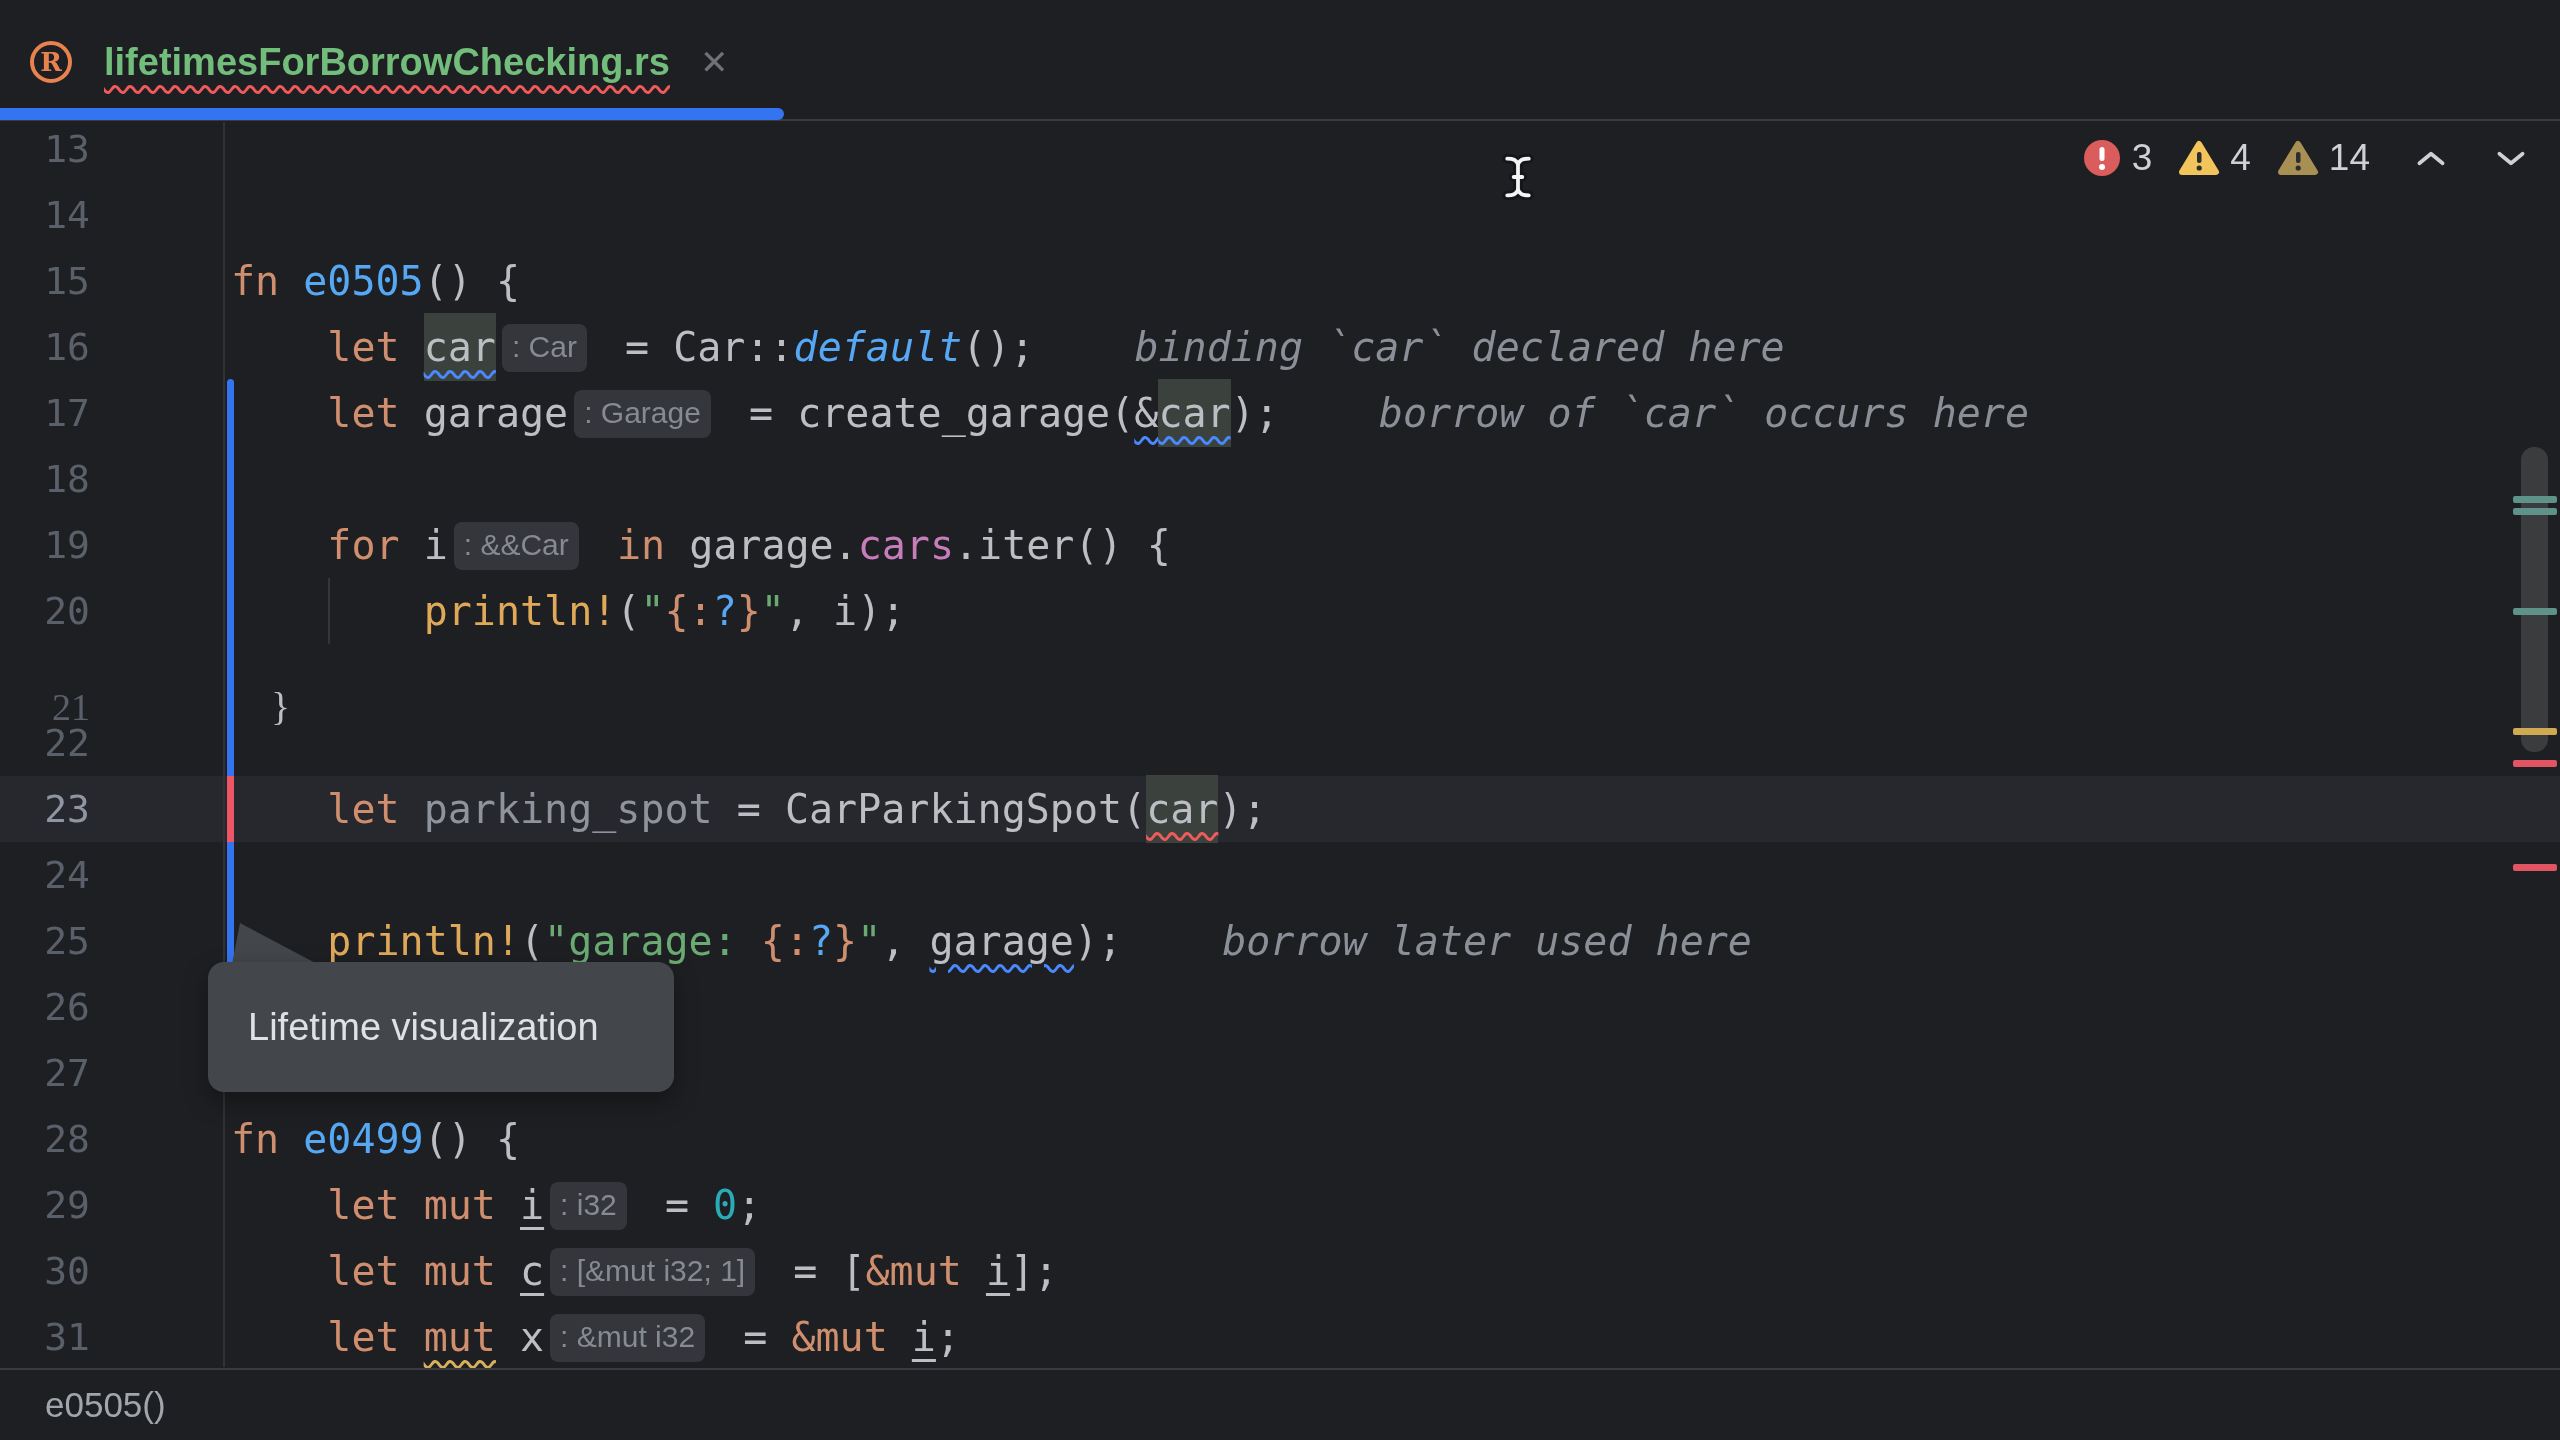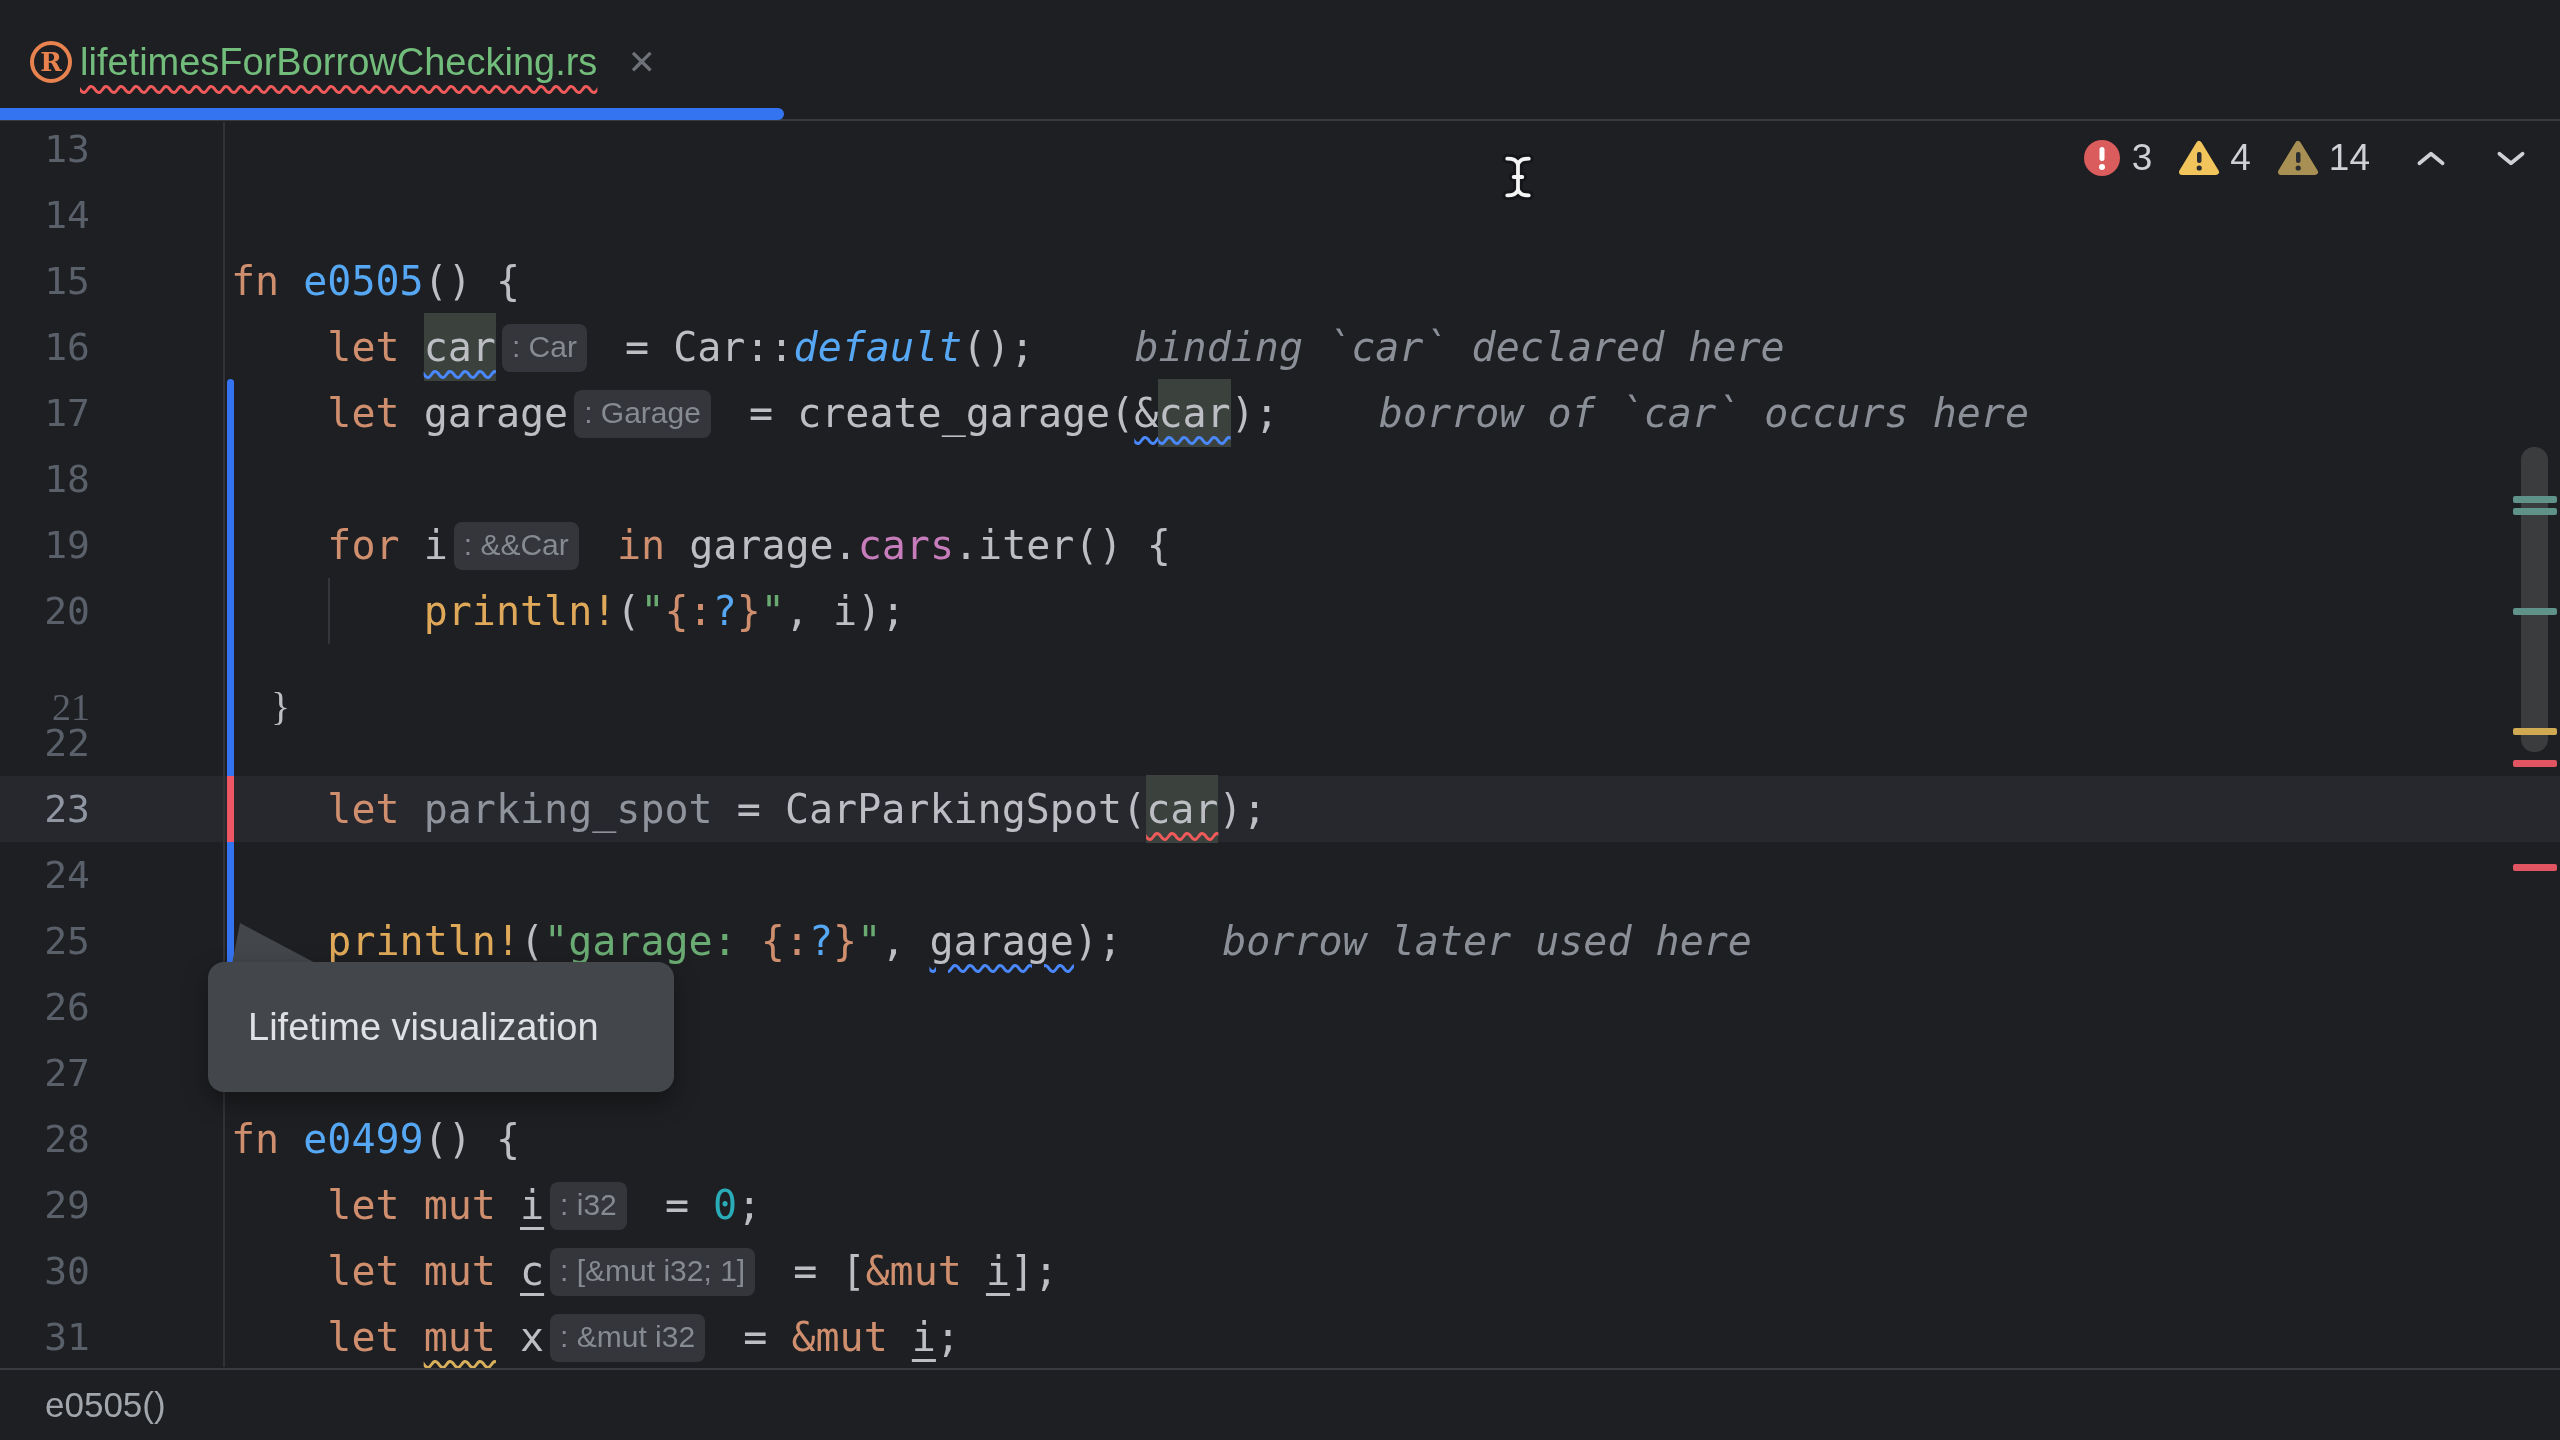--- a/index.html
+++ b/index.html
@@ -7,22 +7,22 @@
   html,body{background:#111;}
   #stage{position:relative;width:2560px;height:1440px;background:var(--bg);overflow:hidden;
          font-family:"Liberation Sans",sans-serif;}
 
   
   #tabbar{position:absolute;left:0;top:0;width:2560px;height:121px;border-bottom:2px solid var(--border);}
   #tab{position:absolute;left:30px;top:22px;height:80px;display:flex;align-items:center;cursor:pointer;}
   #tab .rust-ring{width:42px;height:42px;border:4px solid var(--icon-orange);border-radius:50%;
      display:flex;align-items:center;justify-content:center;font-family:"DejaVu Serif",serif;
      font-weight:bold;font-size:26px;color:var(--icon-orange);}
-  #tab-title{margin-left:8px;font-size:38px;color:var(--tab-title);
-     text-decoration:underline wavy var(--wavy-red) 3px;text-underline-offset:10px;}
+  #tab-title{margin-left:32px;font-size:38px;color:var(--tab-title);
+     text-decoration:underline wavy var(--wavy-red) 3px;text-underline-offset:10px;font-weight:bold;}
   #tab-close{margin-left:30px;font-size:34px;color:#6e7177;cursor:pointer;}
   #progress{position:absolute;left:0;top:108px;width:784px;height:12px;background:var(--accent-blue);
      border-radius:0 6px 6px 0;}
 
   
   #analysis{position:absolute;top:132px;right:30px;height:52px;display:flex;align-items:center;
      font-size:37px;color:var(--ui-text);}
   #analysis .cnt{margin:0 0 0 10px;}
   #analysis .gap{width:26px;}
   #analysis svg{display:block;}

